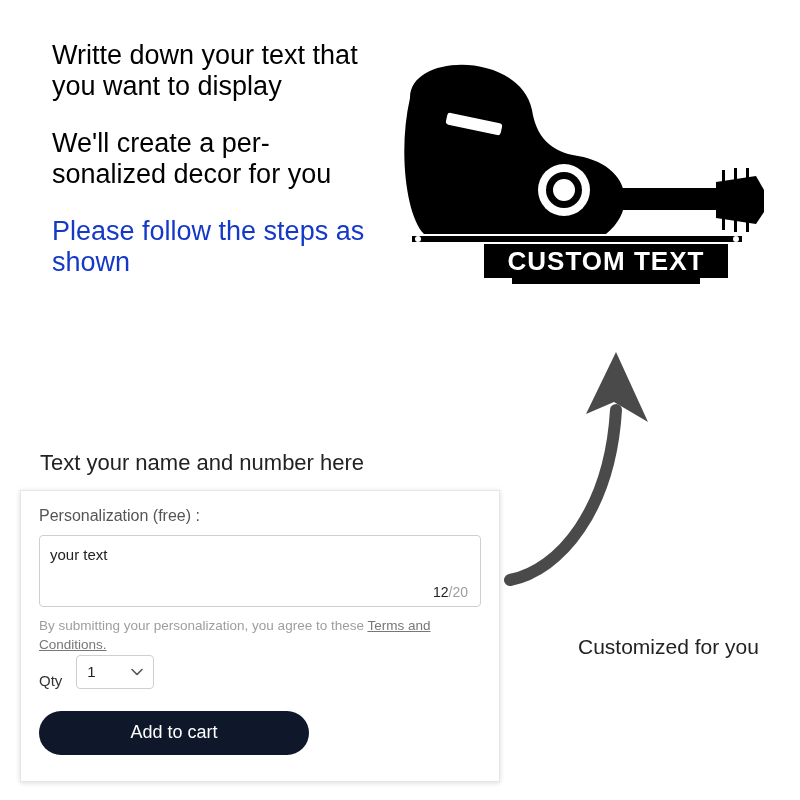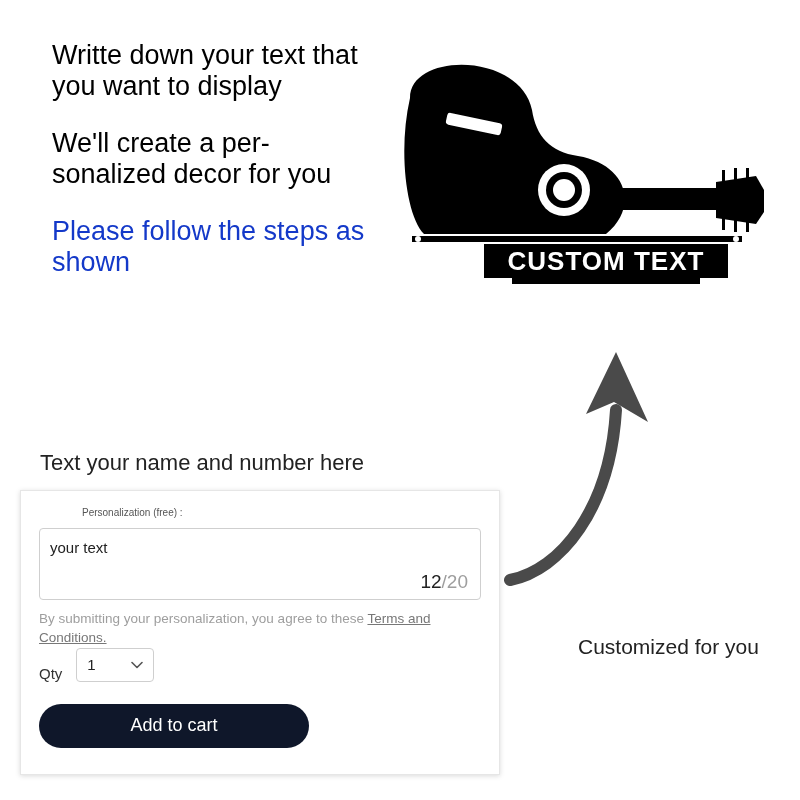--- a/index.html
+++ b/index.html
@@ -55,24 +55,23 @@
     position: absolute;
     left: 20px; top: 490px;
     width: 480px;
     background: #fff;
     border: 1px solid #e6e6e6;
     box-shadow: 0 1px 5px rgba(0,0,0,0.15);
     padding: 16px 18px 26px 18px;
     font-family: "Segoe UI", Arial, sans-serif;
   }
   .panel-label {
-    font-size: 10px;
+    font-size: 16px;
     color: #555;
     margin-bottom: 10px;
-    margin-left: 43px;
   }
   .textbox {
     border: 1px solid #cfcfcf;
     border-radius: 4px;
     padding: 10px 10px 19px 10px;
     position: relative;
     height: 72px;
     margin-bottom: 10px;
   }
   .textbox .text-input {
@@ -80,21 +79,21 @@
     border: none;
     outline: none;
     font-size: 15px;
     color: #222;
     background: transparent;
     padding: 0;
   }
   .textbox .counter {
     position: absolute;
     bottom: 6px; right: 12px;
-    font-size: 19px;
+    font-size: 14px;
     color: #222;
   }
   .textbox .counter .max { color: #9e9e9e; }
   .disclaimer {
     font-size: 13.5px;
     color: #9e9e9e;
     line-height: 1.4;
   }
   .disclaimer .tc-link {
     color: #777;

